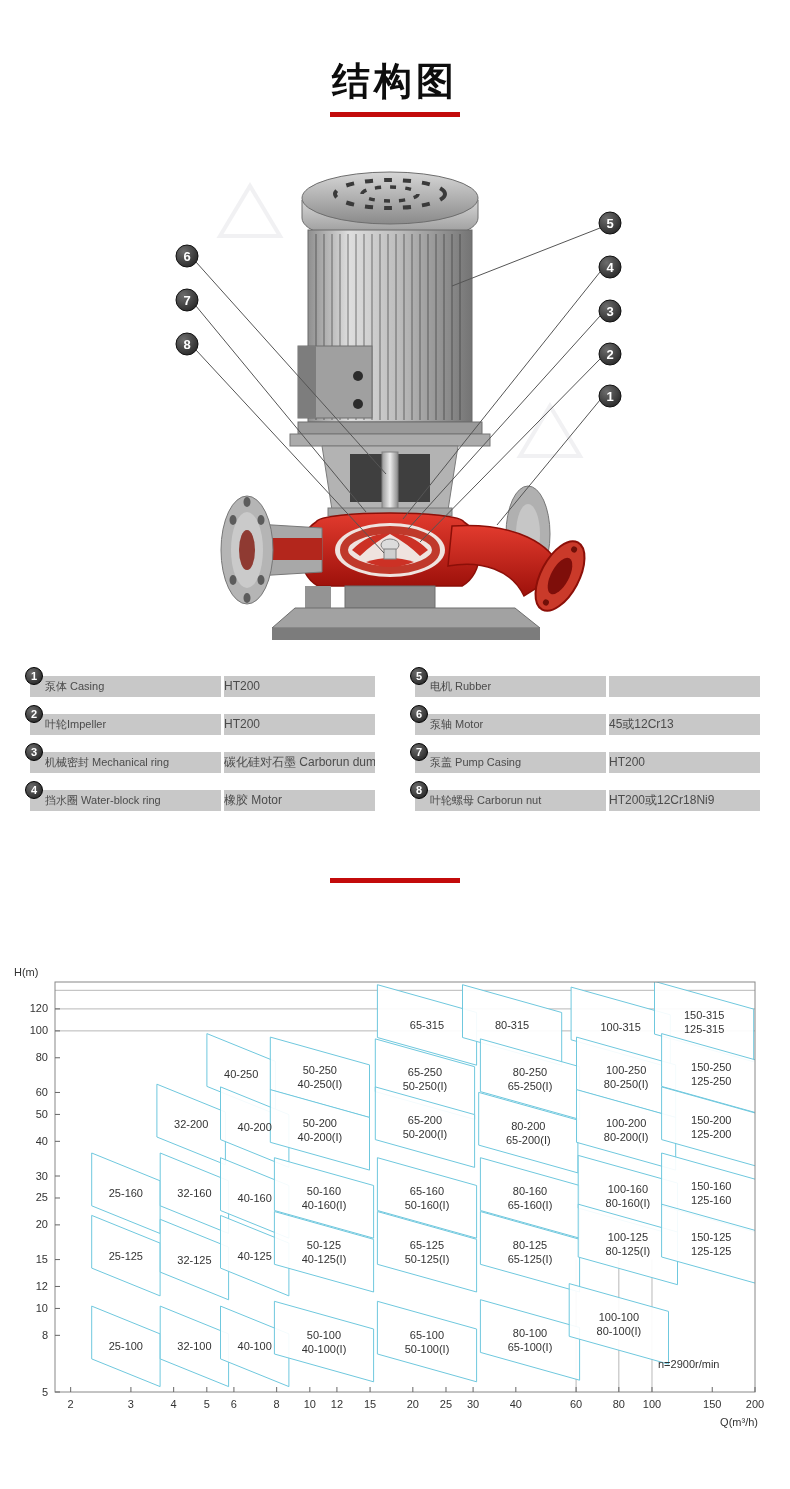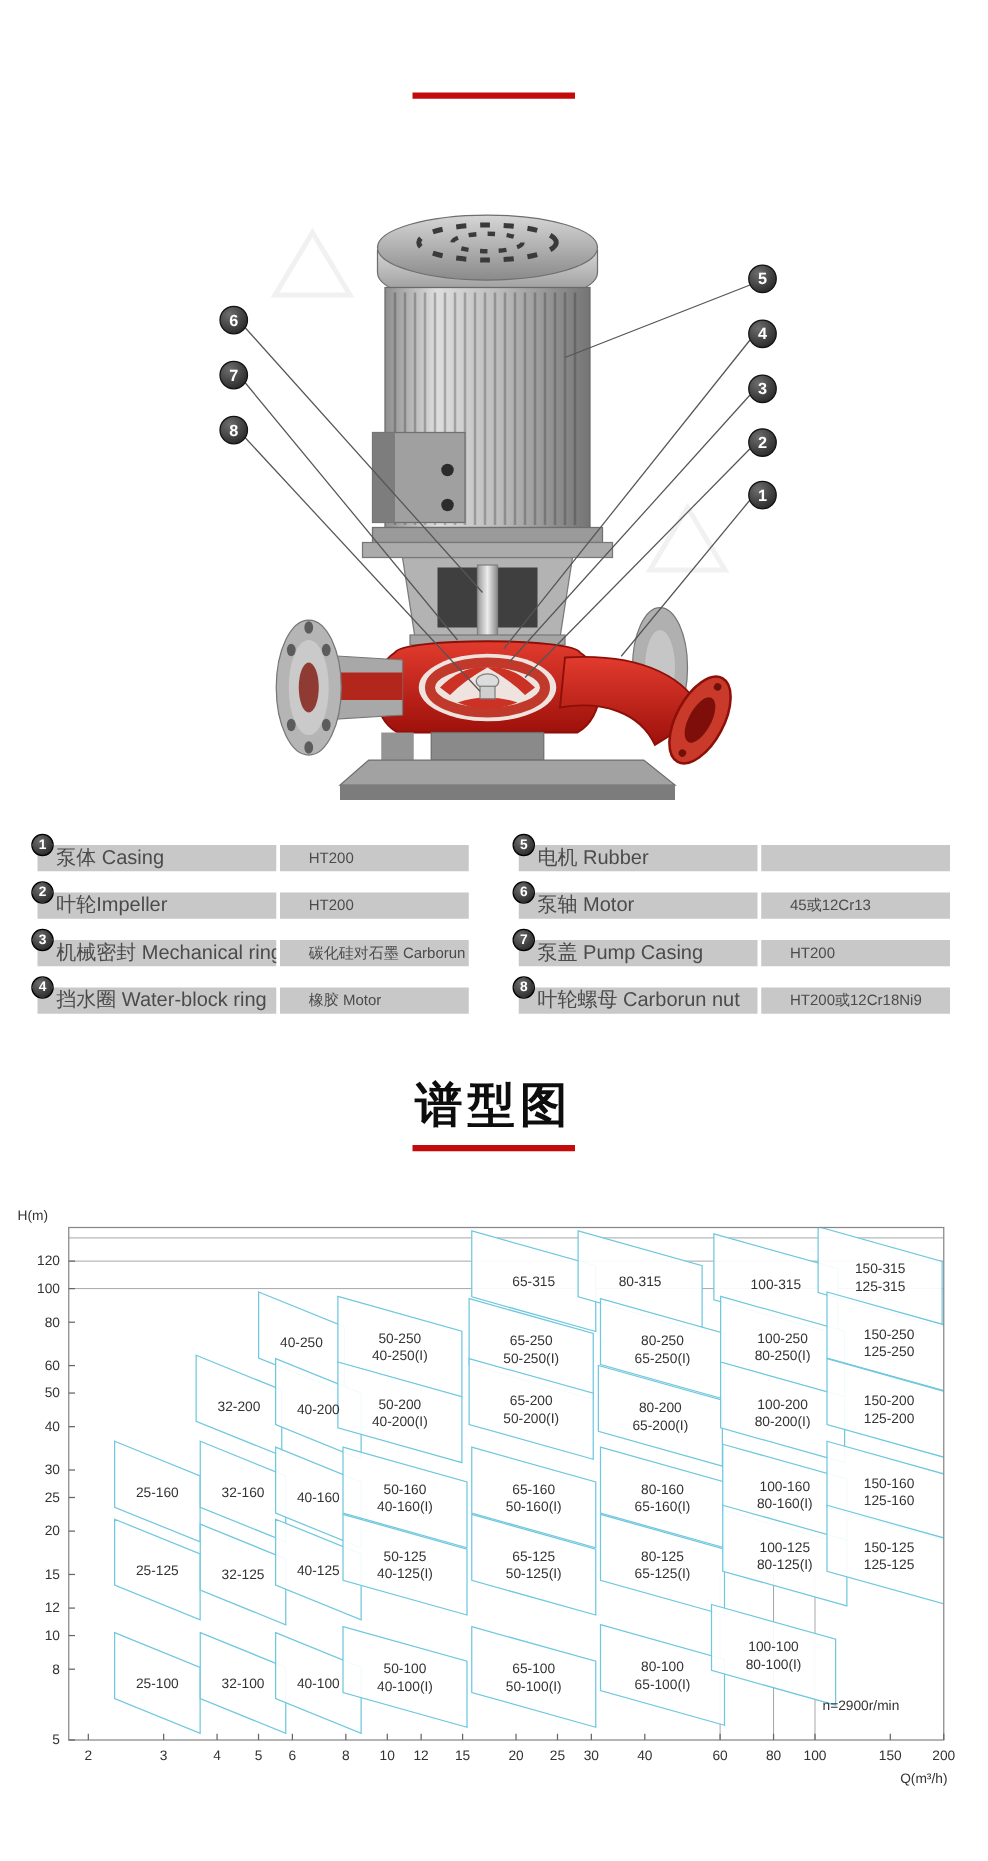--- a/index.html
+++ b/index.html
@@ -11,35 +11,36 @@
   .title-accent{width:130px;height:5px;background:#c30b0b;margin:12px auto 0;}
 
   .figure-wrap{position:absolute;left:0;top:126px;width:790px;height:545px;}
 
   .parts{position:absolute;top:676px;left:30px;width:730px;display:flex;justify-content:space-between;}
   .parts-col{width:345px;}
   .part-row{position:relative;display:flex;gap:3px;height:21px;margin-bottom:17px;}
   .part-badge{position:absolute;left:-5px;top:-9px;width:16px;height:16px;border-radius:50%;
     background:radial-gradient(circle at 35% 30%, #6b6b6b, #1c1c1c);border:1px solid #000;
     color:#fff;font-size:11px;font-weight:700;text-align:center;line-height:16px;z-index:2;}
-  .part-name{width:176px;background:#c8c8c8;color:#4b4b4b;font-size:16px;line-height:21px;
+  .part-name{width:176px;background:#c8c8c8;color:#4b4b4b;font-size:11px;line-height:21px;
     padding-left:15px;white-space:nowrap;overflow:hidden;}
   .part-material{flex:1;background:#c8c8c8;color:#4b4b4b;font-size:12px;line-height:21px;
-    padding-left:23px;white-space:nowrap;overflow:hidden;}
+    padding-left:0;white-space:nowrap;overflow:hidden;}
 
   #chart-mount{position:absolute;left:0;top:960px;width:790px;height:500px;}
   #chart-mount svg{display:block;}
   .chart-text{font-family:"Liberation Sans","DejaVu Sans",sans-serif;}
 </style>
 </head>
 <body>
 
 <div class="page">
 
   <div class="title-block" style="top:62px;">
+    <div class="section-title">结构图</div>
     <div class="title-accent"></div>
   </div>
 
   <div class="figure-wrap">
     <svg viewBox="0 0 790 545" width="790" height="545">
       <defs>
         <linearGradient id="gMotor" x1="0" y1="0" x2="1" y2="0">
           <stop offset="0" stop-color="#8f8f8f"></stop>
             <stop offset="0.25" stop-color="#dedede"></stop>
           <stop offset="0.55" stop-color="#bdbdbd"></stop>
@@ -235,21 +236,20 @@
 
     <div class="part-row">
       <span class="part-badge">8</span>
       <span class="part-name">叶轮螺母 Carborun nut</span>
       <span class="part-material">HT200或12Cr18Ni9</span>
     </div>
   </div>
   </div>
 
   <div class="title-block" style="top:866px;">
-    <div class="section-title">谱型图</div>
     <div class="title-accent"></div>
   </div>
 
   <div id="chart-mount">
       <svg viewBox="0 0 790 490" width="790" height="490" class="chart-text">
         <defs>
           <clipPath id="plotClip">
             <rect x="55" y="22" width="700" height="410"></rect>
           </clipPath>
         </defs>

